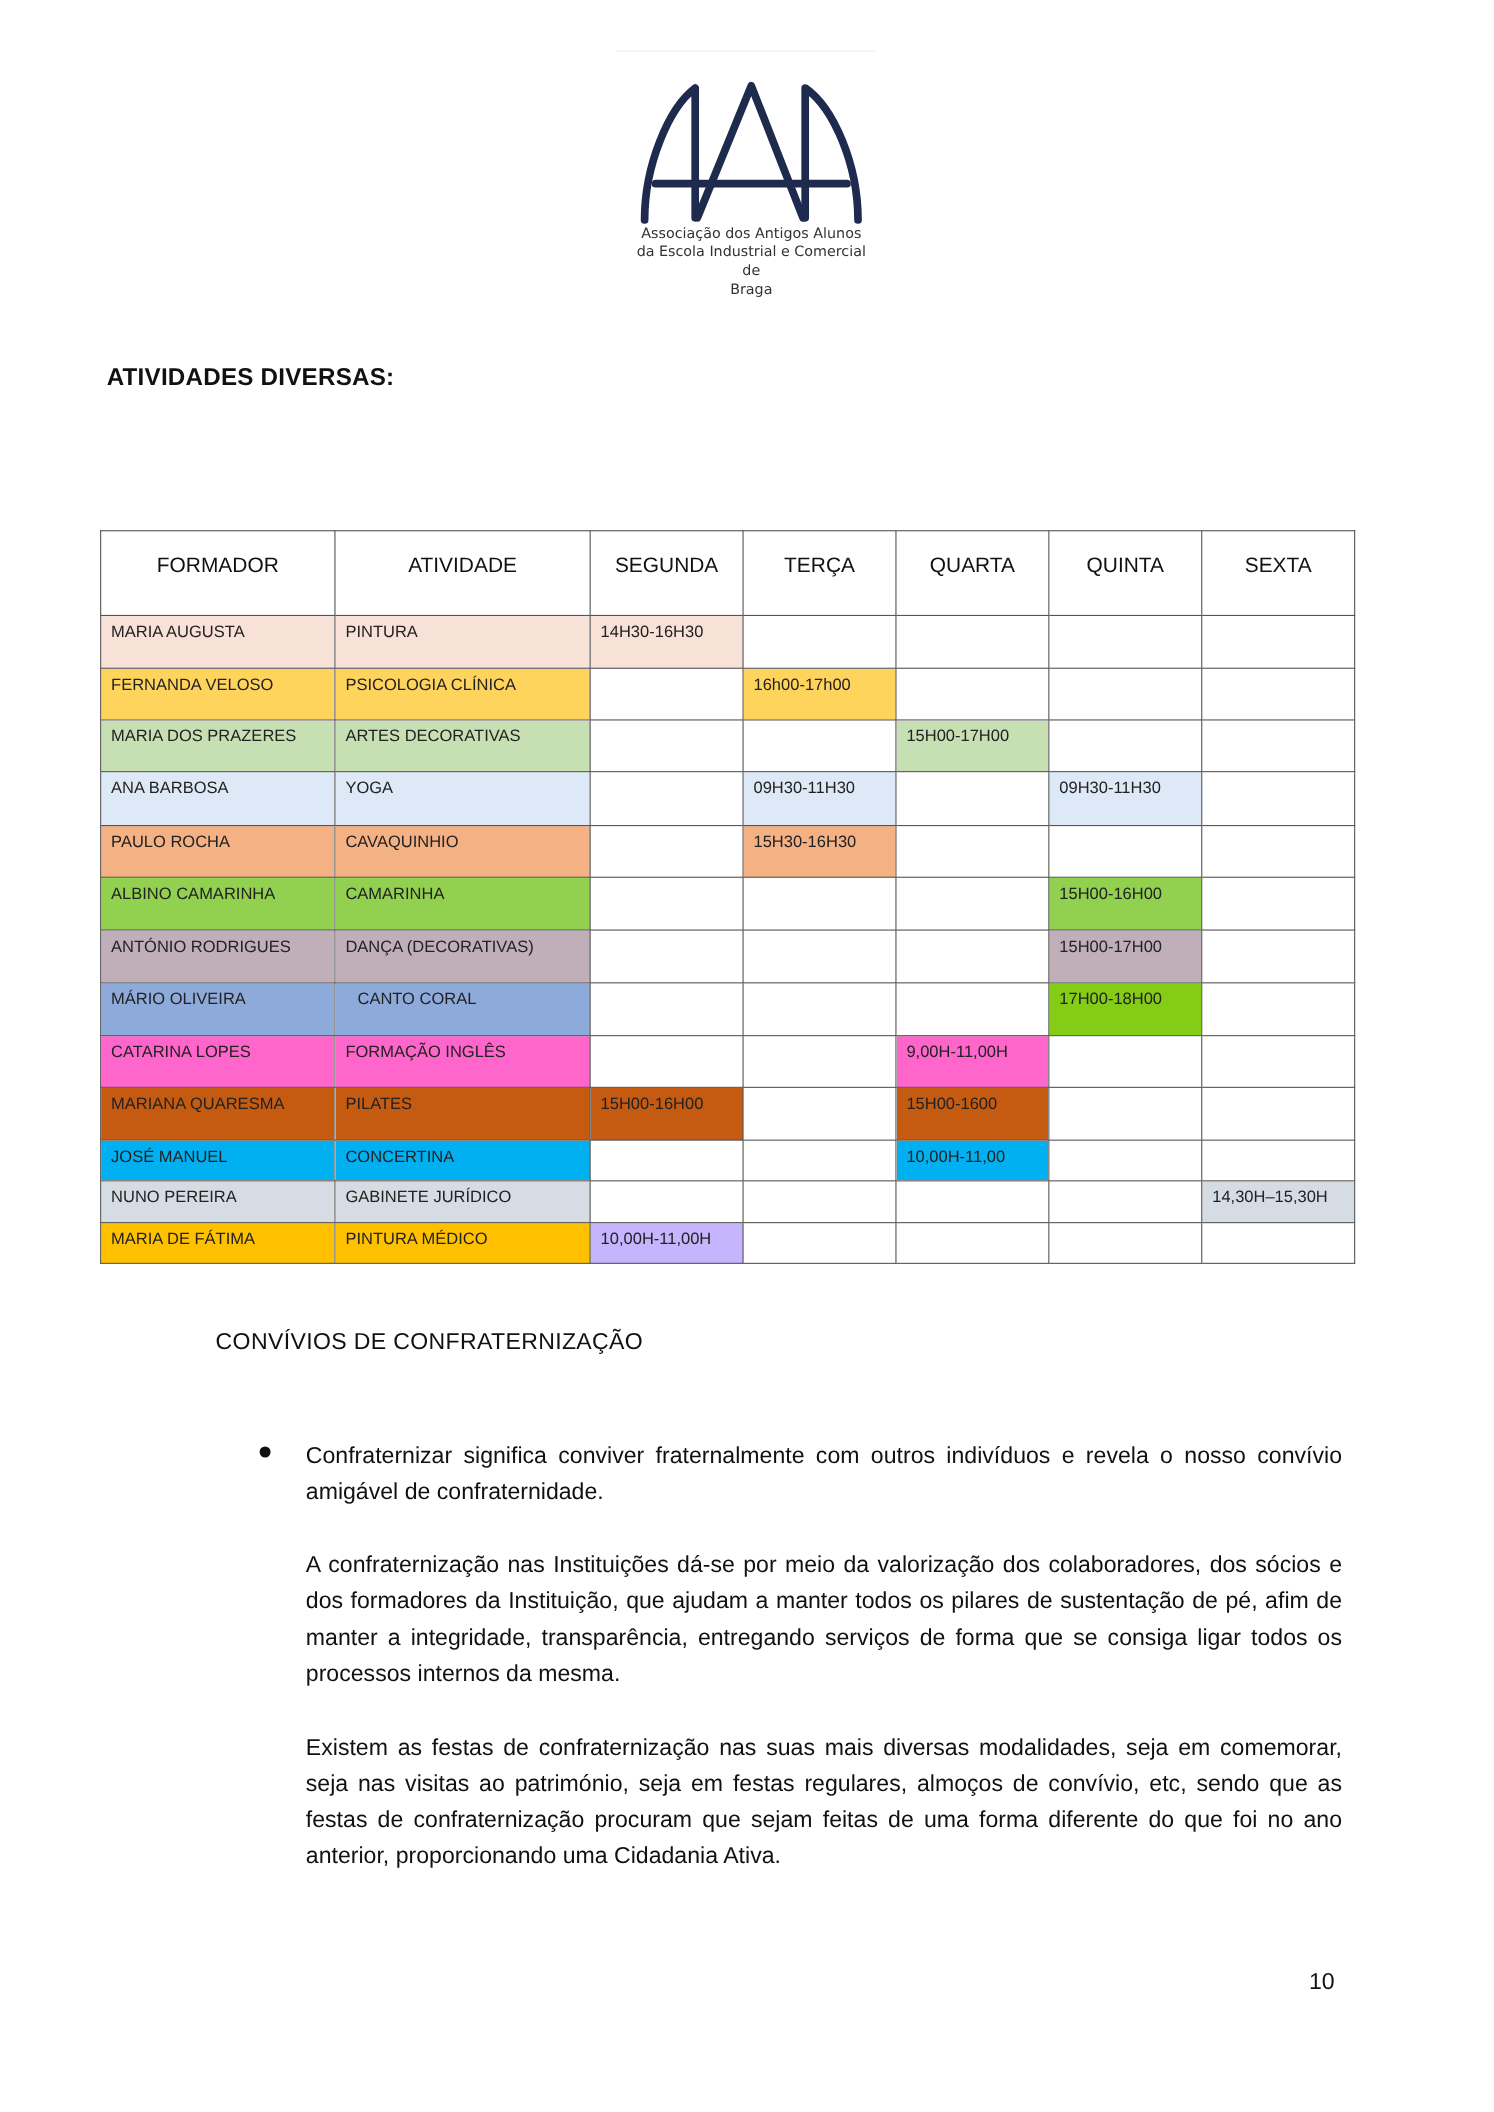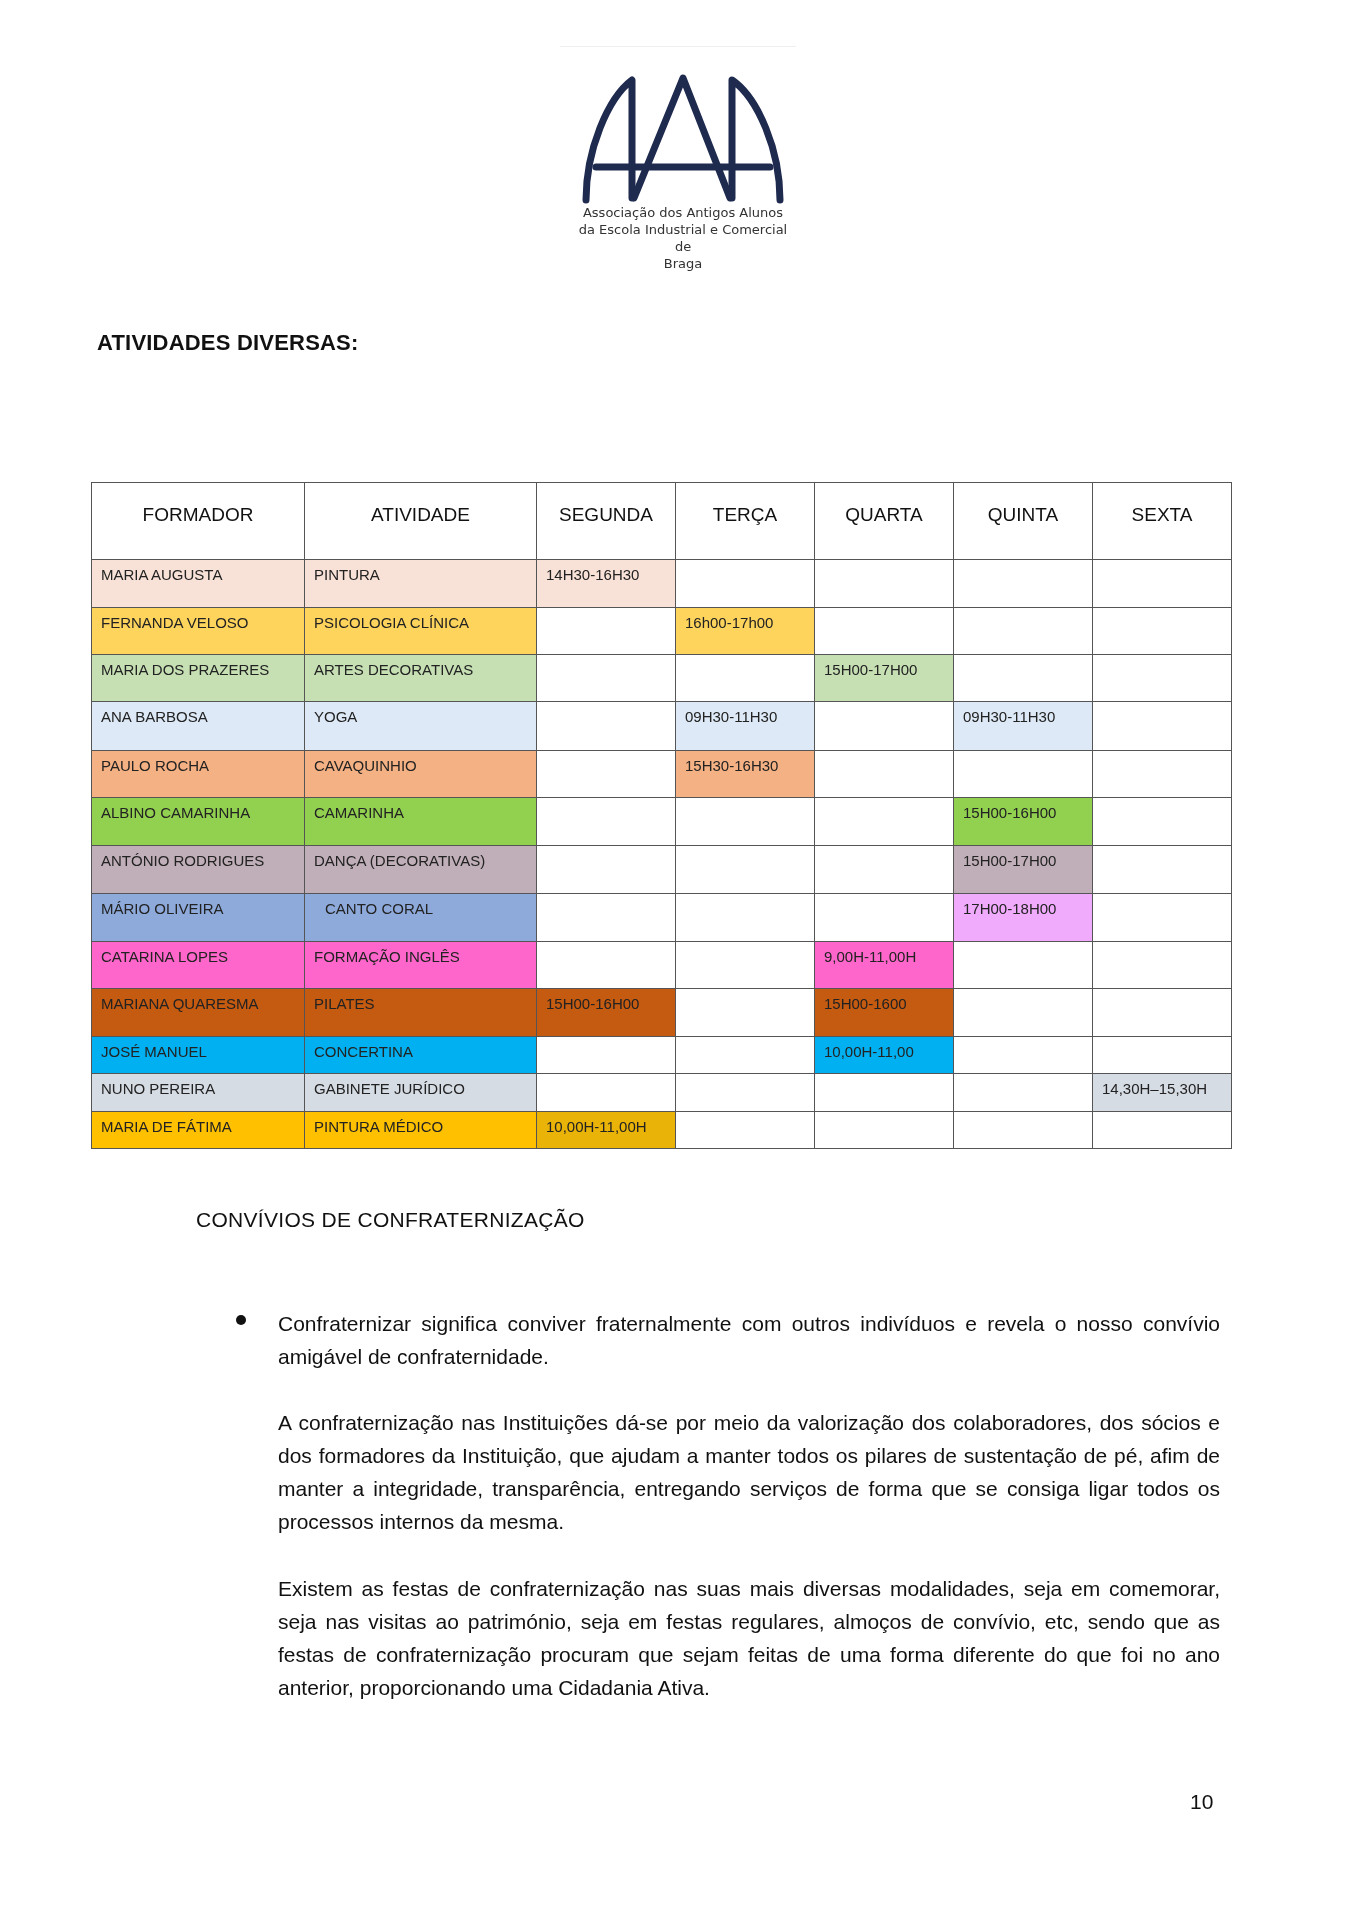--- a/index.html
+++ b/index.html
@@ -129,21 +129,21 @@
         <td></td>
         <td style="background: rgb(192, 175, 184);">15H00-17H00</td>
         <td></td>
       </tr>
       <tr style="height: 48px;">
         <td style="background: rgb(142, 170, 219);">MÁRIO OLIVEIRA</td>
         <td style="background: rgb(142, 170, 219); padding-left: 20px;">CANTO CORAL</td>
         <td></td>
         <td></td>
         <td></td>
-        <td style="background: #f0abfc;">17H00-18H00</td>
+        <td style="background: #84cc16;">17H00-18H00</td>
         <td></td>
       </tr>
       <tr style="height: 47px;">
         <td style="background: rgb(255, 102, 204);">CATARINA LOPES</td>
         <td style="background: rgb(255, 102, 204);">FORMAÇÃO INGLÊS</td>
         <td></td>
         <td></td>
         <td style="background: rgb(255, 102, 204);">9,00H-11,00H</td>
         <td></td>
         <td></td>
@@ -171,21 +171,21 @@
         <td style="background: rgb(214, 220, 228);">GABINETE JURÍDICO</td>
         <td></td>
         <td></td>
         <td></td>
         <td></td>
         <td style="background: rgb(214, 220, 228);">14,30H–15,30H</td>
       </tr>
       <tr style="height: 37px;">
         <td style="background: rgb(255, 192, 0);">MARIA DE FÁTIMA</td>
         <td style="background: rgb(255, 192, 0);">PINTURA MÉDICO</td>
-        <td style="background: #eab308;">10,00H-11,00H</td>
+        <td style="background: #c4b5fd;">10,00H-11,00H</td>
         <td></td>
         <td></td>
         <td></td>
         <td></td>
       </tr>
     </tbody>
 </table>
 
 <div class="sub">CONVÍVIOS DE CONFRATERNIZAÇÃO</div>
 

